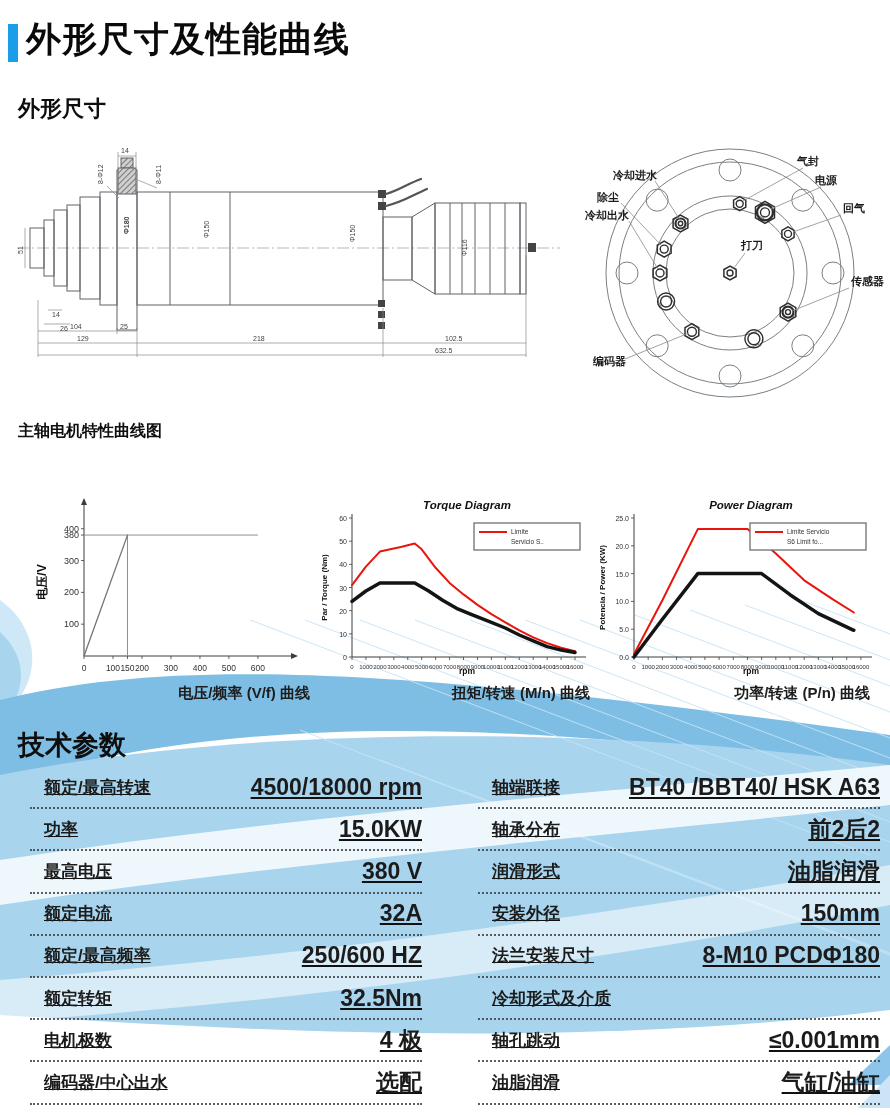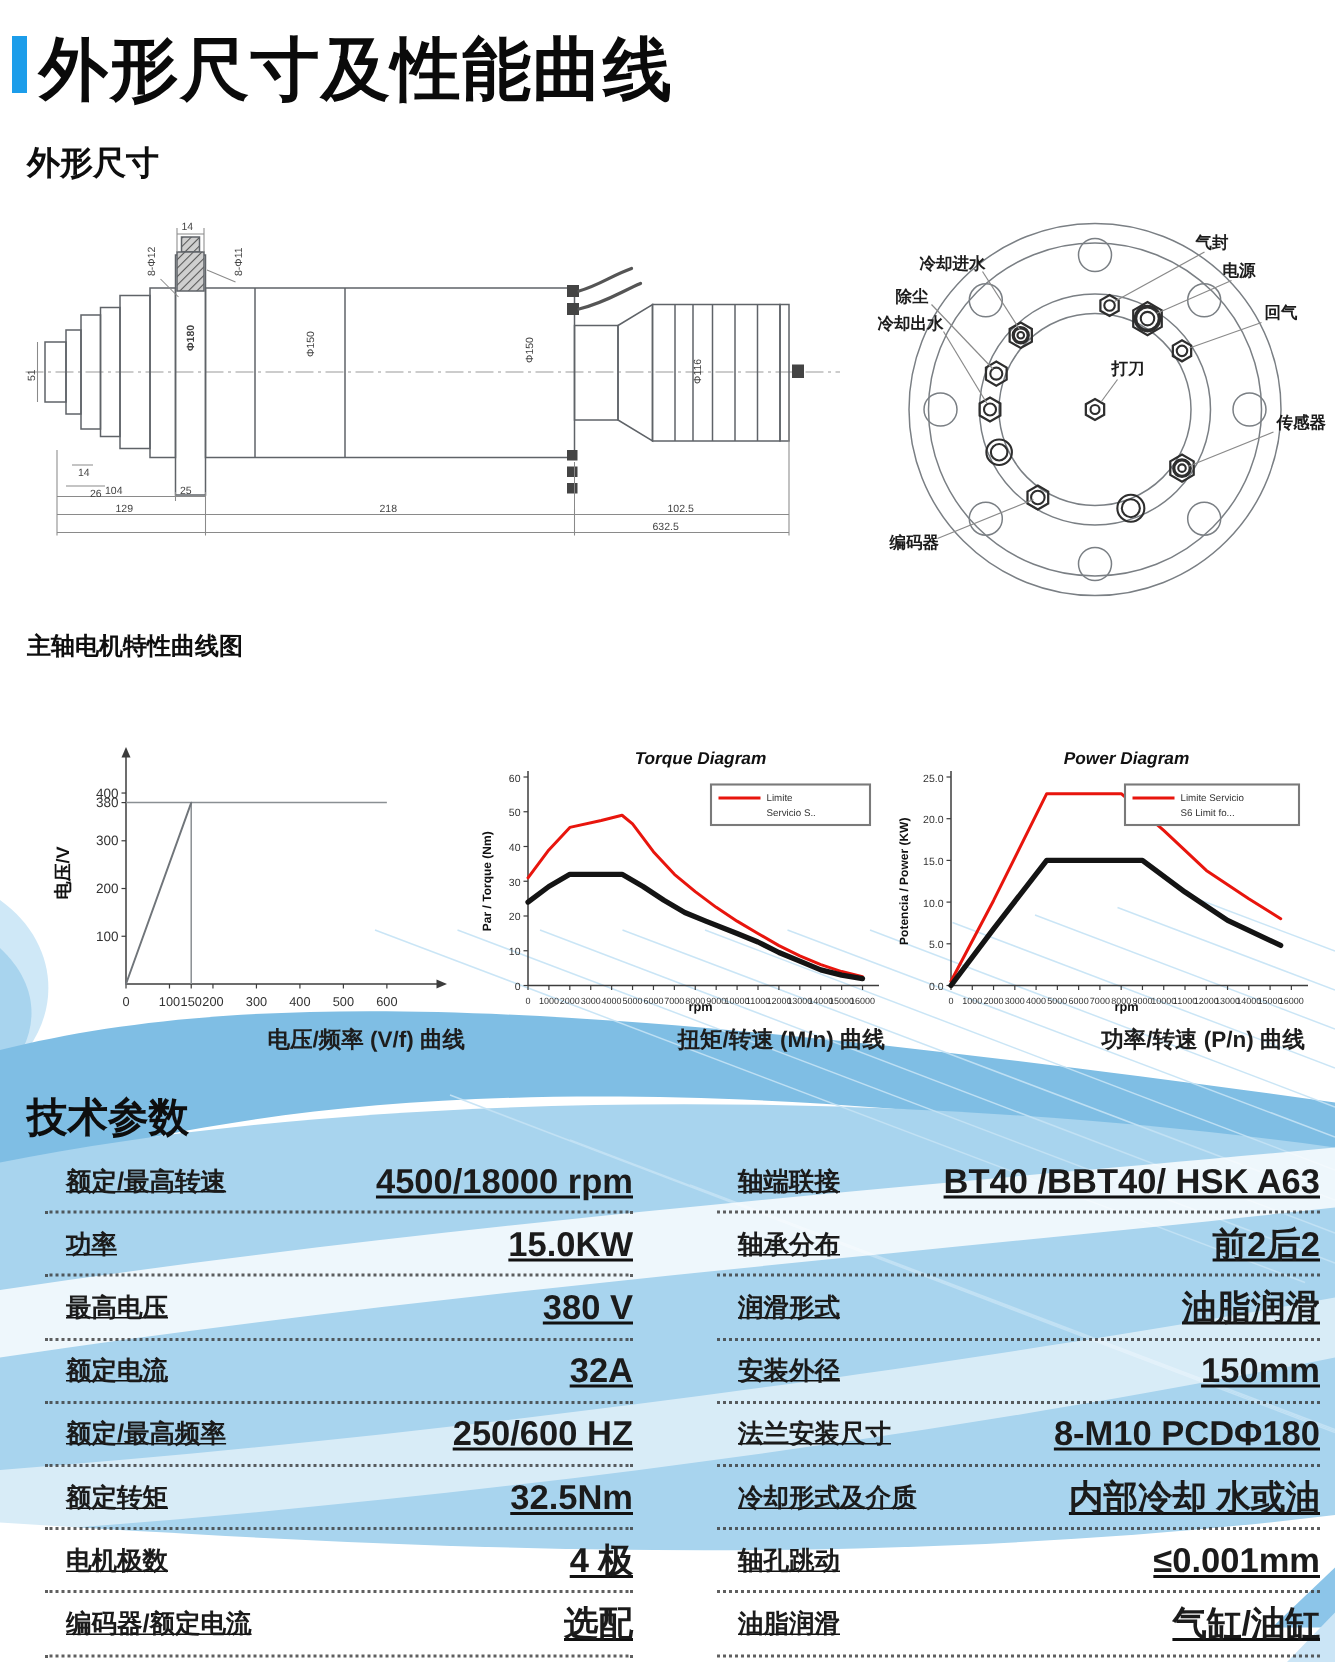--- a/index.html
+++ b/index.html
@@ -1,21 +1,21 @@
 <!DOCTYPE html>
 <html><head>
 <meta charset="utf-8">
 <style>
   html,body{margin:0;padding:0;background:#fff;}
   #page{position:relative;width:890px;height:1115px;background:#fff;overflow:hidden;
         font-family:"Liberation Sans","DejaVu Sans",sans-serif;color:#111;}
   svg{font-family:"Liberation Sans","DejaVu Sans",sans-serif;}
   .abs{position:absolute;}
   #accent-bar{left:8px;top:24px;width:10px;height:38px;}
-  #page-title{left:26px;top:16px;font-size:46px;font-weight:900;letter-spacing:1px;color:#0a0a0a;}
+  #page-title{left:26px;top:16px;font-size:35px;font-weight:900;letter-spacing:1px;color:#0a0a0a;}
   .sec-head{font-weight:900;color:#0e0e0e;}
   #dims-head{left:18px;top:94px;font-size:22px;}
   #curves-head{left:18px;top:421px;font-size:16px;}
   #specs-head{left:18px;top:727px;font-size:27px;z-index:3;}
   .cap{top:684px;width:250px;text-align:right;font-size:15px;font-weight:600;color:#1d1d1d;z-index:3;}
   .chart{z-index:2;}
   .spec-col{top:767px;z-index:3;}
   #spec-col-left{left:30px;width:392px;}
   #spec-col-right{left:478px;width:402px;}
   .spec-row{height:42.2px;display:flex;align-items:center;border-bottom:2px dotted rgba(55,55,55,.8);box-sizing:border-box;text-decoration:underline;}
@@ -413,21 +413,21 @@
       </div>
       <div class="spec-row">
         <div class="spec-label">额定转矩</div>
         <div class="spec-value">32.5Nm</div>
       </div>
       <div class="spec-row">
         <div class="spec-label">电机极数</div>
         <div class="spec-value">4 极</div>
       </div>
       <div class="spec-row">
-        <div class="spec-label">编码器/额定电流</div>
+        <div class="spec-label">编码器/中心出水</div>
         <div class="spec-value">选配</div>
       </div>
     </div>
   <div class="abs spec-col" id="spec-col-right">
       <div class="spec-row">
         <div class="spec-label">轴端联接</div>
         <div class="spec-value">BT40 /BBT40/ HSK A63</div>
       </div>
       <div class="spec-row">
         <div class="spec-label">轴承分布</div>
@@ -440,21 +440,20 @@
       <div class="spec-row">
         <div class="spec-label">安装外径</div>
         <div class="spec-value">150mm</div>
       </div>
       <div class="spec-row">
         <div class="spec-label">法兰安装尺寸</div>
         <div class="spec-value">8-M10  PCDΦ180</div>
       </div>
       <div class="spec-row">
         <div class="spec-label">冷却形式及介质</div>
-        <div class="spec-value">内部冷却 水或油</div>
       </div>
       <div class="spec-row">
         <div class="spec-label">轴孔跳动</div>
         <div class="spec-value">≤0.001mm</div>
       </div>
       <div class="spec-row">
         <div class="spec-label">油脂润滑</div>
         <div class="spec-value">气缸/油缸</div>
       </div>
     </div>

